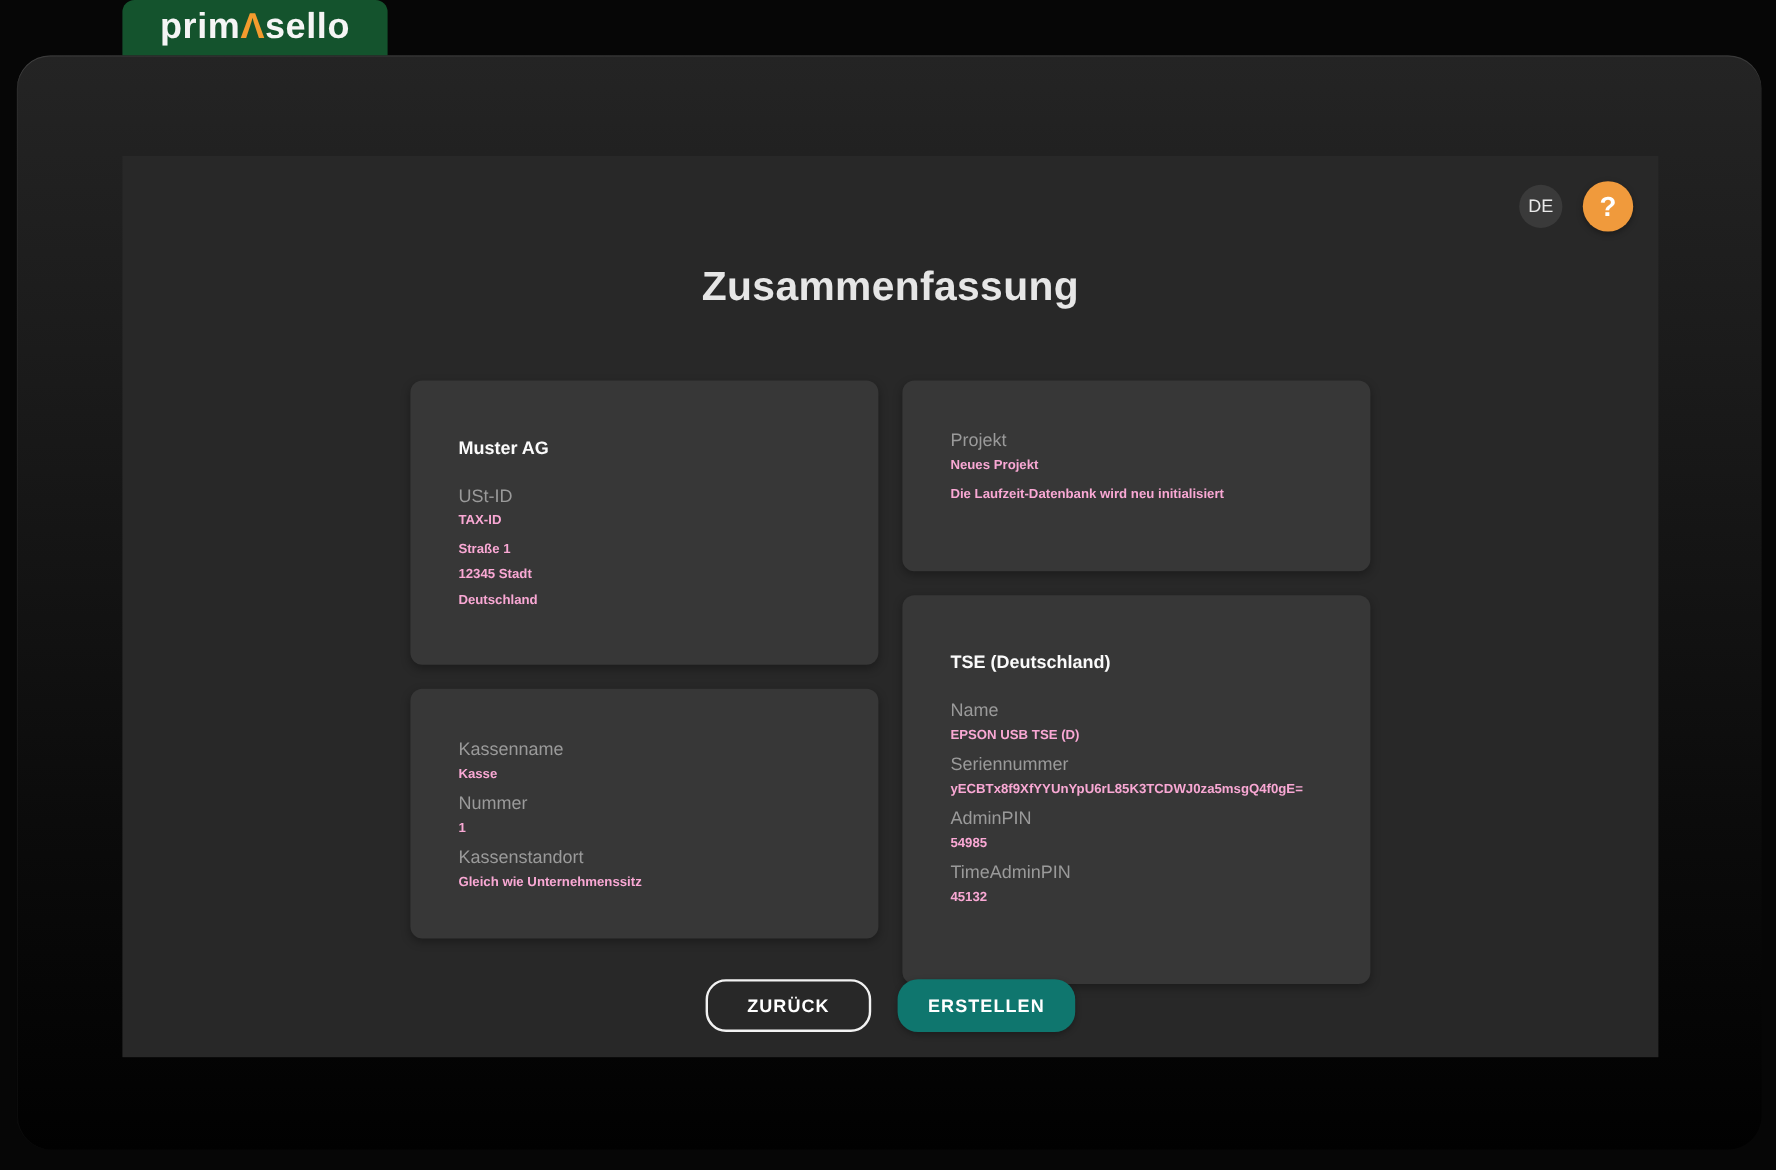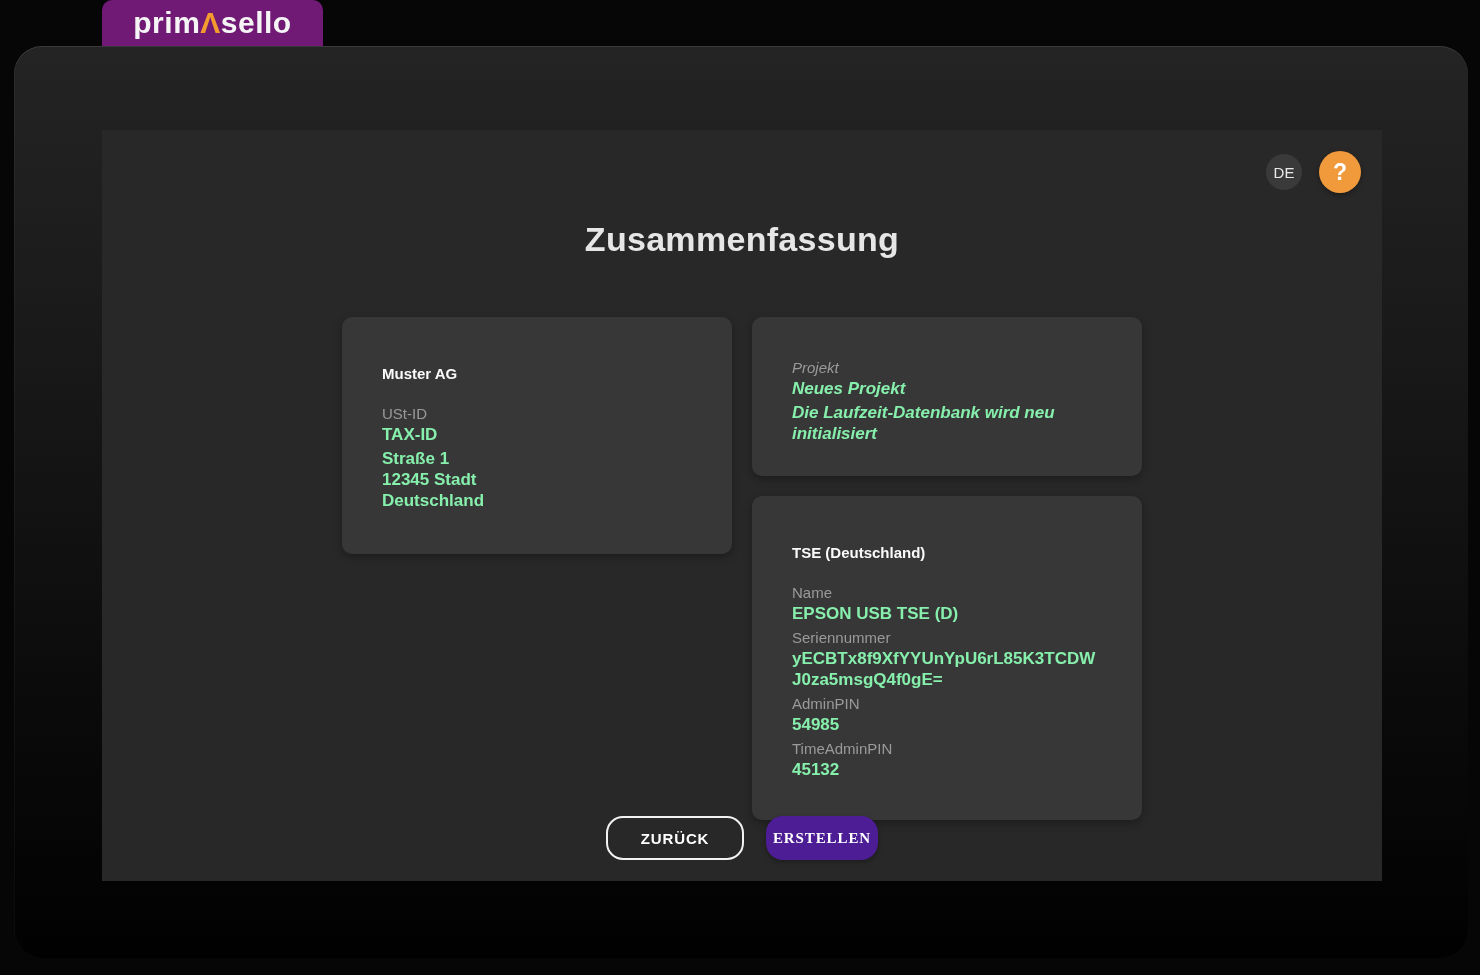--- a/index.html
+++ b/index.html
@@ -8,21 +8,21 @@
     position:relative;
     background:#060606;
     font-family:"Liberation Sans", sans-serif;
     overflow:hidden;
     color:#fafafa;
   }
 
   
   .logo-tab {
     position:absolute; left:102px; top:0; width:221px; height:46px;
-    background:#701a75; border-radius:10px 10px 0 0;
+    background:#14532d; border-radius:10px 10px 0 0;
     display:flex; align-items:center; justify-content:center;
     z-index:3;
   }
   .logo { font-size:30px; font-weight:bold; color:#f5f5f5; letter-spacing:0.5px; }
   .logo .accent { color:#f39b2e; }
 
   
   .window {
     position:absolute; left:14px; top:46px; width:1454px; height:912px;
     border-radius:28px;
@@ -63,41 +63,41 @@
     background:#373737; border-radius:10px;
     box-shadow:0 3px 8px rgba(0,0,0,0.30);
     padding:0 40px; font-size:15px;margin-top:47px;
   }
   .card-company  { left:240px; top:140px; height:237px; }
   .card-project  { left:650px; top:140px; height:159px; }
   .card-register { left:240px; top:397px; height:208px; }
   .card-tse      { left:650px; top:319px; height:324px; }
 
   .card-title { font-weight:bold; padding-top:48px; line-height:18px; margin-bottom:20px; color:#fafafa; }
-  .card-body-pad { padding-top:40px;font-style:italic; }
+  .card-body-pad { padding-top:40px; }
 
   .field { margin-bottom:3px; }
   .field-label { color:#9a9a9a; line-height:21px; font-size:15px; }
   .field-value {
-    color:#86efac; font-weight:bold; line-height:21px; font-size:17px;
+    color:#f9a8d4; font-weight:bold; line-height:21px; font-size:11px;
     white-space:pre-line; overflow-wrap:anywhere;
   }
 
   .actions {
     position:absolute; left:0; top:686px; width:1280px;
     display:flex; justify-content:center; gap:22px;
   }
   .btn {
     height:44px; border-radius:17px;
     font-size:15px; font-weight:bold; letter-spacing:0.9px;
     display:flex; align-items:center; justify-content:center;
     font-family:inherit; cursor:pointer;
   }
   .btn-back   { width:138px; background:transparent; border:2px solid #f2f2f2; color:#fff; }
-  .btn-create { width:112px; background:#4c1d95; border:none; color:#fff; box-shadow:0 2px 5px rgba(0,0,0,0.3);font-family:Liberation Serif, serif; }
+  .btn-create { width:148px; background:#0f766e; border:none; color:#fff; box-shadow:0 2px 5px rgba(0,0,0,0.3); }
 </style>
 </head>
 <body>
 
 <div class="window"></div>
 
 <div class="logo-tab">
   <div class="logo"><span>prim</span><span class="accent">Λ</span><span>sello</span></div>
 </div>
 
@@ -124,20 +124,34 @@
   <div class="card card-project card-body-pad">
     <div class="field">
       <div class="field-label">Projekt</div>
       <div class="field-value">Neues Projekt</div>
     </div>
     <div class="field">
       <div class="field-value">Die Laufzeit-Datenbank wird neu initialisiert</div>
     </div>
   </div>
 
+  <div class="card card-register card-body-pad">
+    <div class="field">
+      <div class="field-label">Kassenname</div>
+      <div class="field-value">Kasse</div>
+    </div>
+    <div class="field">
+      <div class="field-label">Nummer</div>
+      <div class="field-value">1</div>
+    </div>
+    <div class="field">
+      <div class="field-label">Kassenstandort</div>
+      <div class="field-value">Gleich wie Unternehmenssitz</div>
+    </div>
+  </div>
 
   <div class="card card-tse">
     <div class="card-title">TSE (Deutschland)</div>
     <div class="field">
       <div class="field-label">Name</div>
       <div class="field-value">EPSON USB TSE (D)</div>
     </div>
     <div class="field">
       <div class="field-label">Seriennummer</div>
       <div class="field-value">yECBTx8f9XfYYUnYpU6rL85K3TCDWJ0za5msgQ4f0gE=</div>

